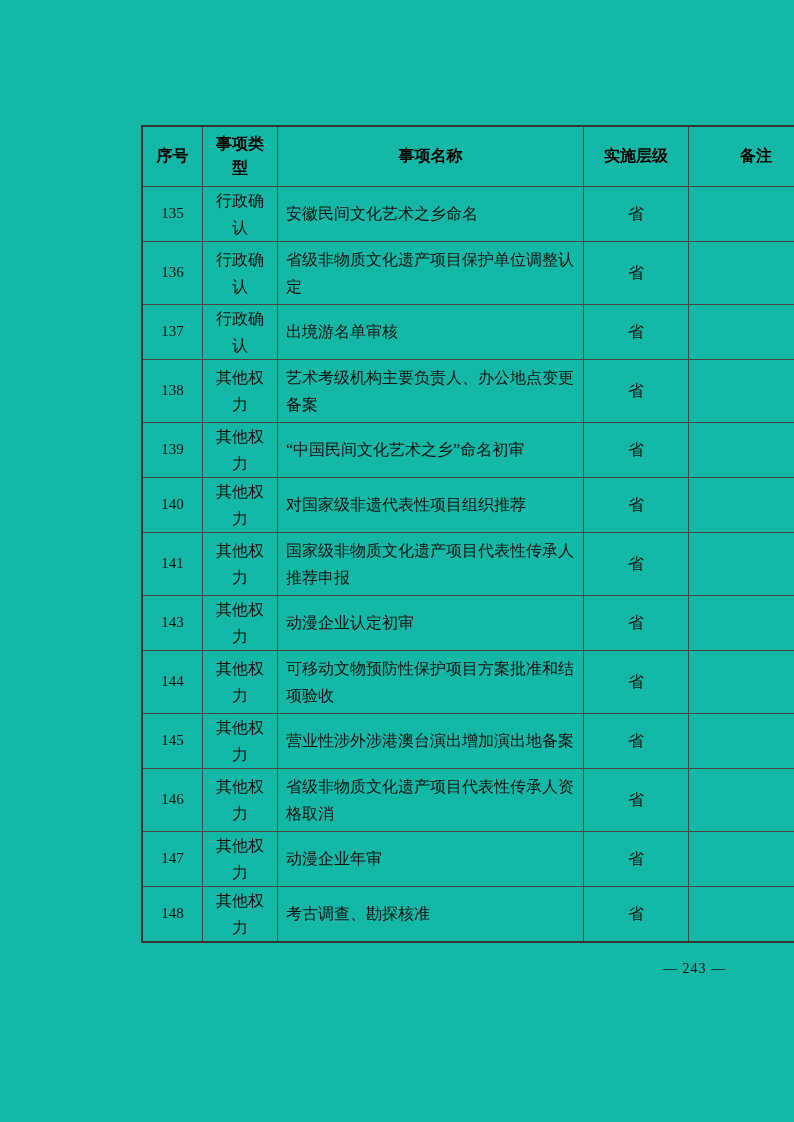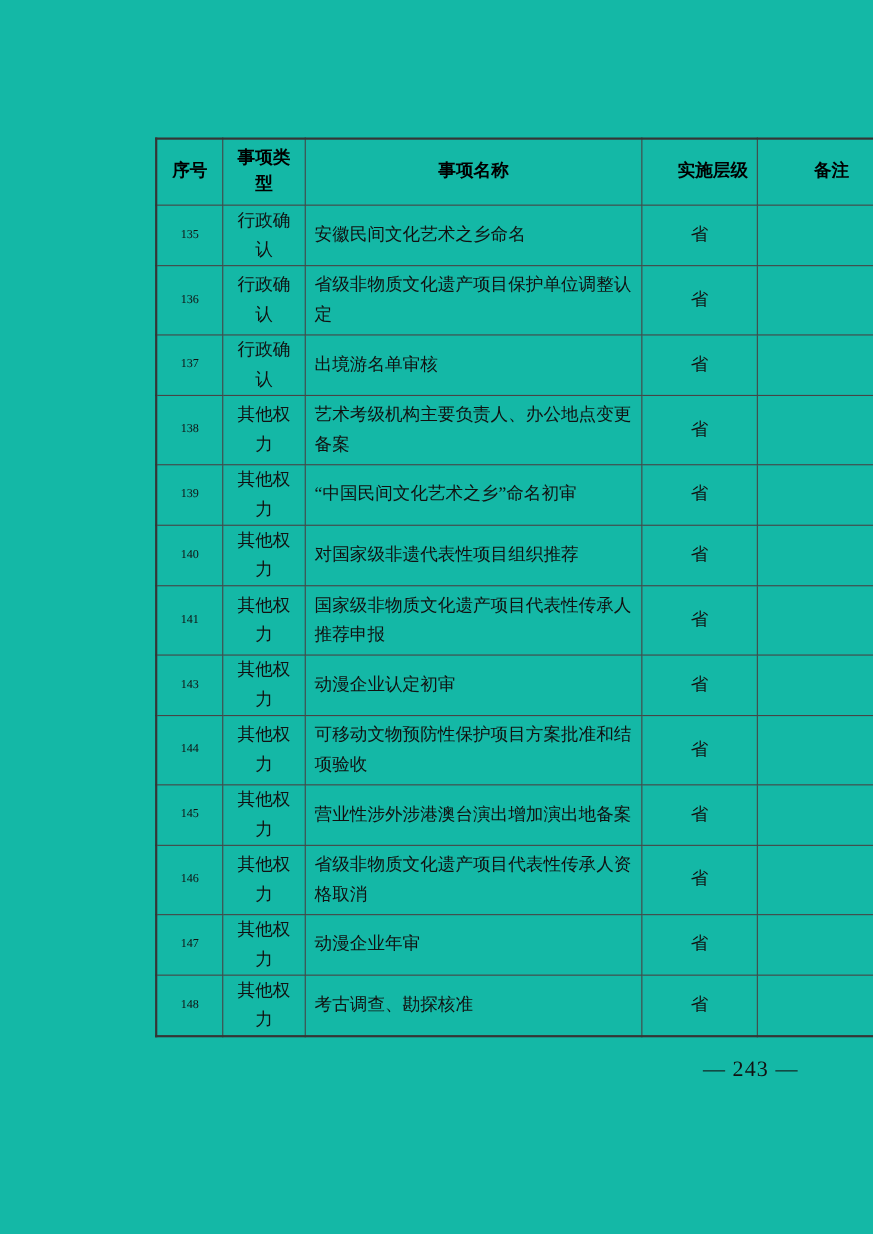--- a/index.html
+++ b/index.html
@@ -21,30 +21,30 @@
   thead tr{height:60px;}
   tbody tr{height:55px;}
   th{
     font-weight:bold;font-size:16px;text-align:center;
     padding:0 8px;line-height:24px;color:#000;
   }
   td{font-size:16px;line-height:27px;}
   .col0{width:43px;}
   .col1{width:58px;}
   .col2{width:289px;margin-top:42px;}
-  .col3{width:88px;text-align:right;}
+  .col3{width:88px;}
   .col4{width:118px;}
-  td.col0{text-align:center;font-size:11px;}
+  td.col0{text-align:center;font-size:15px;}
   td.col1{text-align:center;padding:0 11px;}
   td.col2{text-align:left;padding:4px 6px 4px 8px;}
   td.col3{text-align:center;}
   td.col4{text-align:center;}
   .page-number{
     margin:18px 112px 0 0;text-align:right;
-    font-size:20px;letter-spacing:1px;color:#111;
+    font-size:14px;letter-spacing:1px;color:#111;
   }
 </style>
 </head>
 <body>
 
 <div class="page">
   <table class="items">
     <thead>
       <tr>
           <th class="col0">序号</th>

